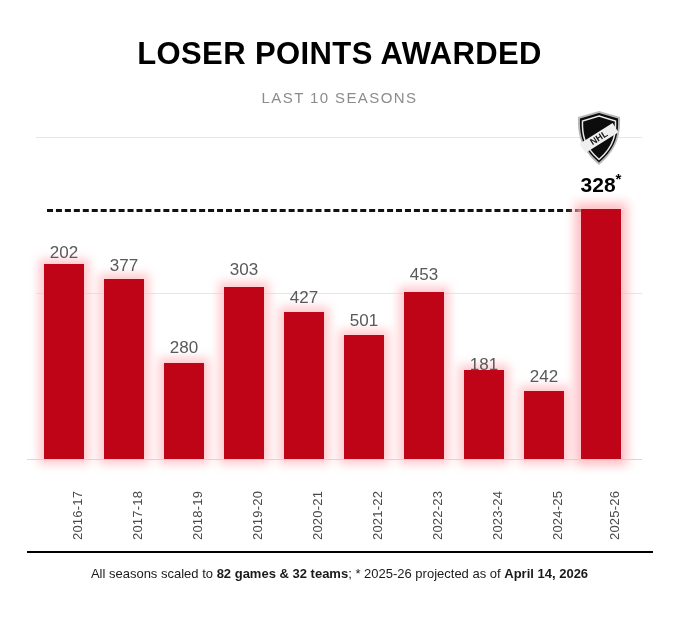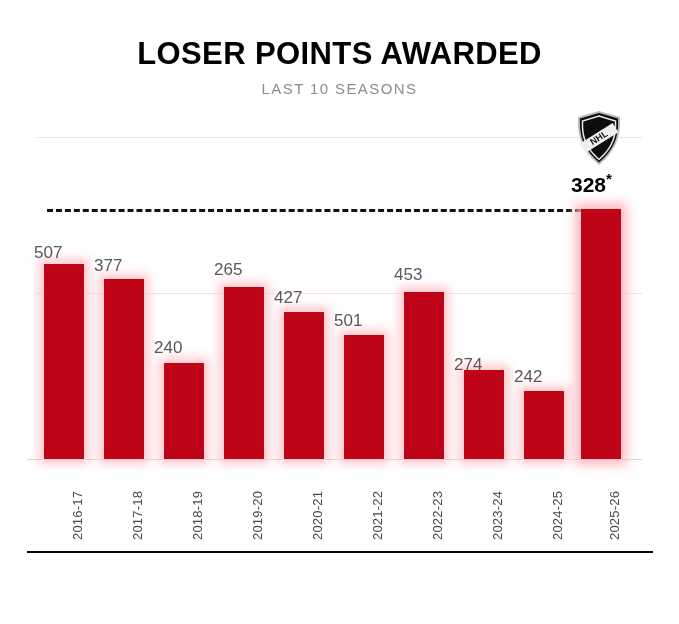--- a/index.html
+++ b/index.html
@@ -38,21 +38,21 @@
     letter-spacing: 0.4px;
     color: #000000;
     line-height: 1.05;
     margin: 0;
   }
   .chart-subtitle {
     font-size: 15px;
     font-weight: normal;
     letter-spacing: 1.4px;
     color: #8c8c8c;
-    margin: 9px 0 0 0;
+    margin: 18px 0 0 0;
   }
 
   
   .plot {
     position: absolute;
     left: 0;
     top: 0;
     width: 679px;
     height: 624px;
   }
@@ -99,21 +99,21 @@
     box-shadow: 0 0 9px 5px rgba(255, 190, 196, 0.85);
   }
   .bar.highlight {
     background: #c00418;
     box-shadow: 0 0 10px 6px rgba(255, 183, 190, 0.95);
   }
 
   .bar-value {
     position: absolute;
     width: 60px;
-    text-align: left;
+    text-align: center;
     font-size: 17px;
     color: #58595b;
     white-space: nowrap;
   }
   .bar-value.highlight {
     font-size: 21px;
     font-weight: bold;
     color: #000000;
   }
   .bar-value .star {
@@ -188,39 +188,39 @@
         <rect x="11" y="45" width="78" height="22" fill="#efefef"></rect>
         <text x="50" y="61.5" text-anchor="middle" font-family="Liberation Sans, sans-serif" font-size="18" font-weight="bold" fill="#111111">NHL</text>
       </g>
     </svg>
   </div>
 
   <div class="bars">
 
     <div>
       <div class="bar" style="left:44px; height:195px;"></div>
-      <div class="bar-value" style="left:34px; top:243px;">507</div>
+      <div class="bar-value" style="left:34px; top:243px;">202</div>
       <div class="cat-label" style="left:70px; top:540px;">2016-17</div>
     </div>
 
     <div>
       <div class="bar" style="left:104px; height:180px;"></div>
       <div class="bar-value" style="left:94px; top:256px;">377</div>
       <div class="cat-label" style="left:130px; top:540px;">2017-18</div>
     </div>
 
     <div>
       <div class="bar" style="left:164px; height:96px;"></div>
-      <div class="bar-value" style="left:154px; top:338px;">240</div>
+      <div class="bar-value" style="left:154px; top:338px;">280</div>
       <div class="cat-label" style="left:190px; top:540px;">2018-19</div>
     </div>
 
     <div>
       <div class="bar" style="left:224px; height:172px;"></div>
-      <div class="bar-value" style="left:214px; top:260px;">265</div>
+      <div class="bar-value" style="left:214px; top:260px;">303</div>
       <div class="cat-label" style="left:250px; top:540px;">2019-20</div>
     </div>
 
     <div>
       <div class="bar" style="left:284px; height:147px;"></div>
       <div class="bar-value" style="left:274px; top:288px;">427</div>
       <div class="cat-label" style="left:310px; top:540px;">2020-21</div>
     </div>
 
     <div>
@@ -230,33 +230,34 @@
     </div>
 
     <div>
       <div class="bar" style="left:404px; height:167px;"></div>
       <div class="bar-value" style="left:394px; top:265px;">453</div>
       <div class="cat-label" style="left:430px; top:540px;">2022-23</div>
     </div>
 
     <div>
       <div class="bar" style="left:464px; height:89px;"></div>
-      <div class="bar-value" style="left:454px; top:355px;">274</div>
+      <div class="bar-value" style="left:454px; top:355px;">181</div>
       <div class="cat-label" style="left:490px; top:540px;">2023-24</div>
     </div>
 
     <div>
       <div class="bar" style="left:524px; height:68px;"></div>
       <div class="bar-value" style="left:514px; top:367px;">242</div>
       <div class="cat-label" style="left:550px; top:540px;">2024-25</div>
     </div>
 
     <div>
       <div class="bar highlight" style="left:581px; height:250px;"></div>
       <div class="bar-value highlight" style="left:571px; top:173px;"><span>328</span><span class="star">*</span></div>
       <div class="cat-label" style="left:607px; top:540px;">2025-26</div>
     </div>
 
   </div>
 
   <div class="footer-rule"></div>
+  <div class="footnote"><span>All seasons scaled to </span><b>82 games &amp; 32 teams</b><span>; * 2025-26 projected as of </span><b>April 14, 2026</b></div>
 
 </div>
 
 </body></html>

